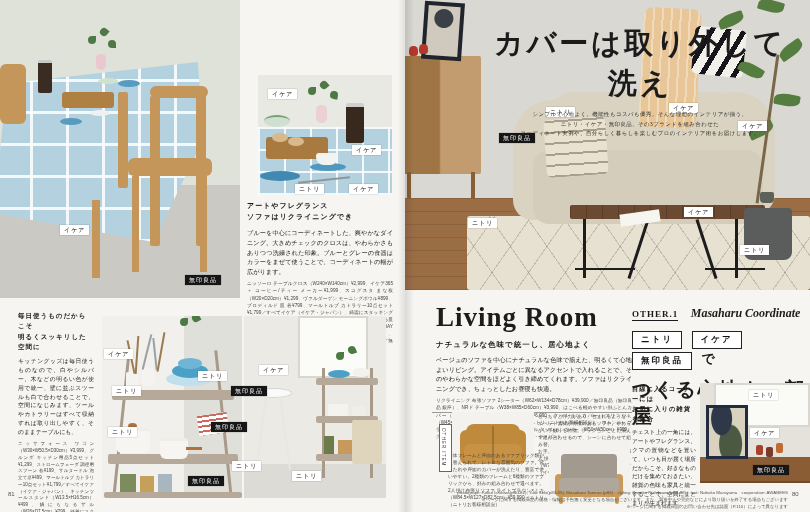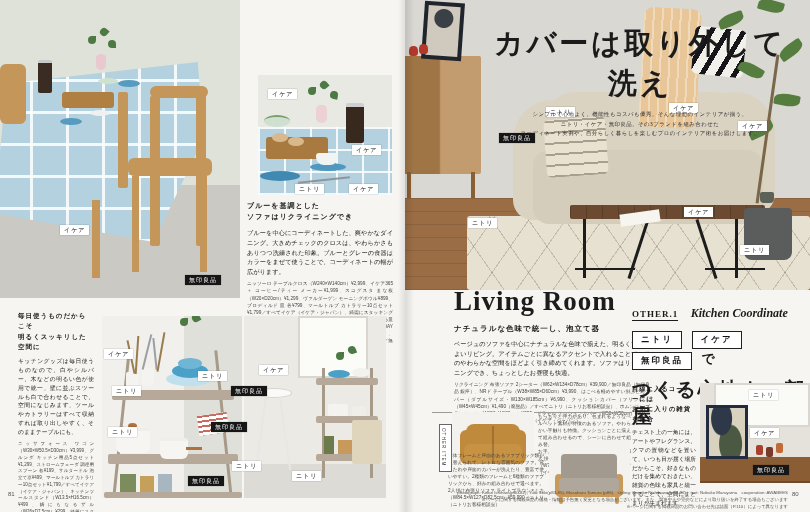--- a/index.html
+++ b/index.html
@@ -185,21 +185,21 @@
     <div style="position:absolute;left:2px;top:96px;width:40px;height:10px;border-radius:50%;background:#3f89b2;"></div>
     <div style="position:absolute;left:40px;top:104px;width:52px;height:2px;background:#8f969a;transform:rotate(-6deg);"></div>
   </div>
   <span class="abs lab" style="left:268px;top:89px;">イケア</span>
   <span class="abs lab" style="left:352px;top:145px;">イケア</span>
   <span class="abs lab" style="left:295px;top:184px;">ニトリ</span>
   <span class="abs lab" style="left:349px;top:184px;">イケア</span>
 
   <div class="abs" style="left:247px;top:201px;width:146px;">
     <div class="heading-s">
-      <div>ブルーを基調とした</div>
+      <div>アートやフレグランス</div>
       <div>ソファはリクライニングでき</div>
     </div>
     <p class="body-s" style="margin:5px 0 4px;">ブルーを中心にコーディネートした、爽やかなダイニング。大きめチェックのクロスは、やわらかさもありつつ洗練された印象。ブルーとグレーの食器はカラーをまぜて使うことで、コーディネートの幅が広がります。</p>
     <p class="credit-s" style="margin:0;">ニッソーロ テーブルクロス（W240×W140cm）¥2,999、イケア365＋ コーヒー/ティー メーカー¥1,999、スコグスタ まな板（W20×D20cm）¥1,299、ヴァルダーゲン モーニングボウル¥899、プロディルド 皿 各¥799、マールトルプ カトラリー10点セット¥1,799／すべてイケア（イケア・ジャパン）、綺麗にスタッキングできる皿 21cm（DAY Value）各¥399、綺麗にスタッキングできる皿 15cm（DAY Value）各¥199、綺麗にスタッキングできるマグ（DAY Value）各¥299（廃盤品）／すべてニトリ（ニトリお客様相談室）、ラウンドチェア・オーク材（W47.5×D46.5×H81cm）各¥19,900／無印良品（無印良品 銀座）</p>
   </div>
 
   <div class="abs" style="left:18px;top:311px;width:76px;">
     <div class="heading-s" style="font-size:6.5px;">
       <div>毎日使うものだからこそ</div>
       <div>明るくスッキリした空間に</div>
@@ -330,23 +330,23 @@
 
   <div class="abs rp-header">
     <div class="rp-title serif">カバーは取り外して洗え</div>
     <div class="rp-lede serif">
       <div>シンプルで心地よく、機能性もコスパも優秀。そんな理想のインテリアが揃う。</div>
       <div>ニトリ・イケア・無印良品。その3ブランドを組み合わせた</div>
       <div>コーディネート実例や、自分らしく暮らしを楽しむプロのインテリア術をお届けします。</div>
     </div>
   </div>
 
-  <div class="abs" style="left:436px;top:286px;width:196px;margin-left:18px;">
+  <div class="abs" style="left:436px;top:302px;width:196px;">
     <div class="lr-title serif">Living Room</div>
-    <div class="lr-sub">ナチュラルな色味で統一し、泡立て器</div>
+    <div class="lr-sub">ナチュラルな色味で統一し、居心地よく</div>
     <p class="body-s" style="margin:5px 0 4px;">ベージュのソファを中心にナチュラルな色味で揃えた、明るくて心地よいリビング。アイテムごとに異なるアクセントで入れることで、そのやわらかな空間をほどよく引き締めてくれます。ソファはリクライニングでき、ちょっとしたお昼寝も快適。</p>
     <p class="credit-s" style="margin:0;">リクライニング 布張ソファ 2シーター（W62×W134×D78cm）¥39,900／無印良品（無印良品 銀座）、NRド テーブル（W38×W85×D60cm）¥3,990、はこべる軽めやすい掛ふとんカバー（ダブルサイズ・W130×W185cm）¥6,990、クッションカバー（フリンジ）（W45×W45cm）¥1,490（廃盤品）／すべてニトリ（ニトリお客様相談室）、ホムンジャ ブランケット（W150×W120cm）¥999、ドラモル クッションカバー（W50×W50cm）¥999、グラデリグ マグ¥699／オーピクトリ（イケア・ジャパン）</p>
   </div>
   <div class="abs hr" style="left:432px;top:412px;width:200px;"></div>
 
   <div class="abs oi-box">
     <span class="oi-text">OTHER ITEM</span>
   </div>
   <div class="abs photo p-msofa">
     <div class="msofa-b" style="left:8px;top:18px;width:14px;height:34px;"></div>
@@ -363,21 +363,21 @@
     <div class="wsofa-c" style="left:12px;top:14px;width:56px;height:26px;"></div>
     <div class="wsofa-c" style="left:10px;top:38px;width:60px;height:14px;background:#b0a79c;"></div>
     <div class="wsofa-c wood" style="left:8px;top:52px;width:64px;height:5px;"></div>
     <div class="wsofa-c wood" style="left:10px;top:56px;width:4px;height:8px;"></div>
     <div class="wsofa-c wood" style="left:66px;top:56px;width:4px;height:8px;"></div>
   </div>
 
   <div class="abs" style="left:632px;top:303px;width:176px;">
     <div>
       <span class="part-label serif">OTHER.1</span>
-      <span class="part-sub serif">Kitchen Coordinate</span>
+      <span class="part-sub serif">Masaharu Coordinate</span>
     </div>
     <div style="margin-top:7px;">
       <span class="btag">ニトリ</span>
       <span class="btag">イケア</span>
       <span class="btag">無印良品</span>
       <span class="serif" style="font-size:13px;font-weight:bold;">で</span>
     </div>
     <div class="part-title serif">つくる心地よい部屋</div>
   </div>
 

